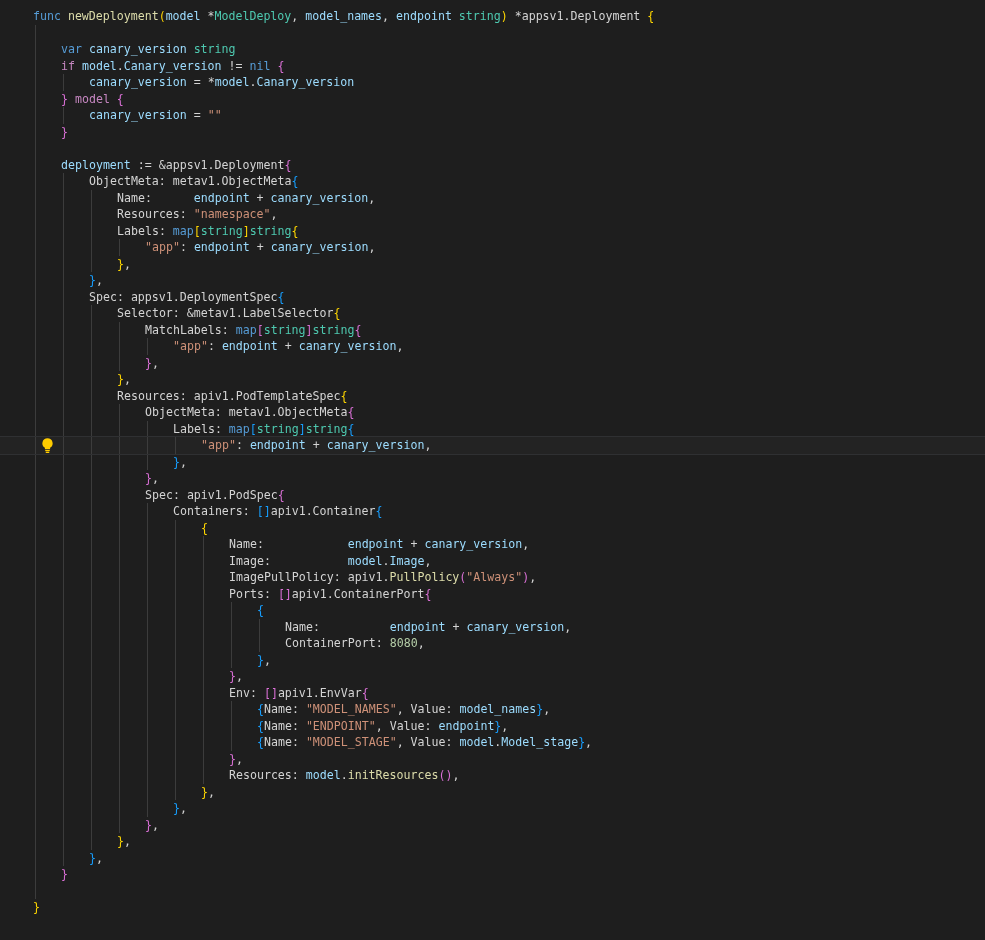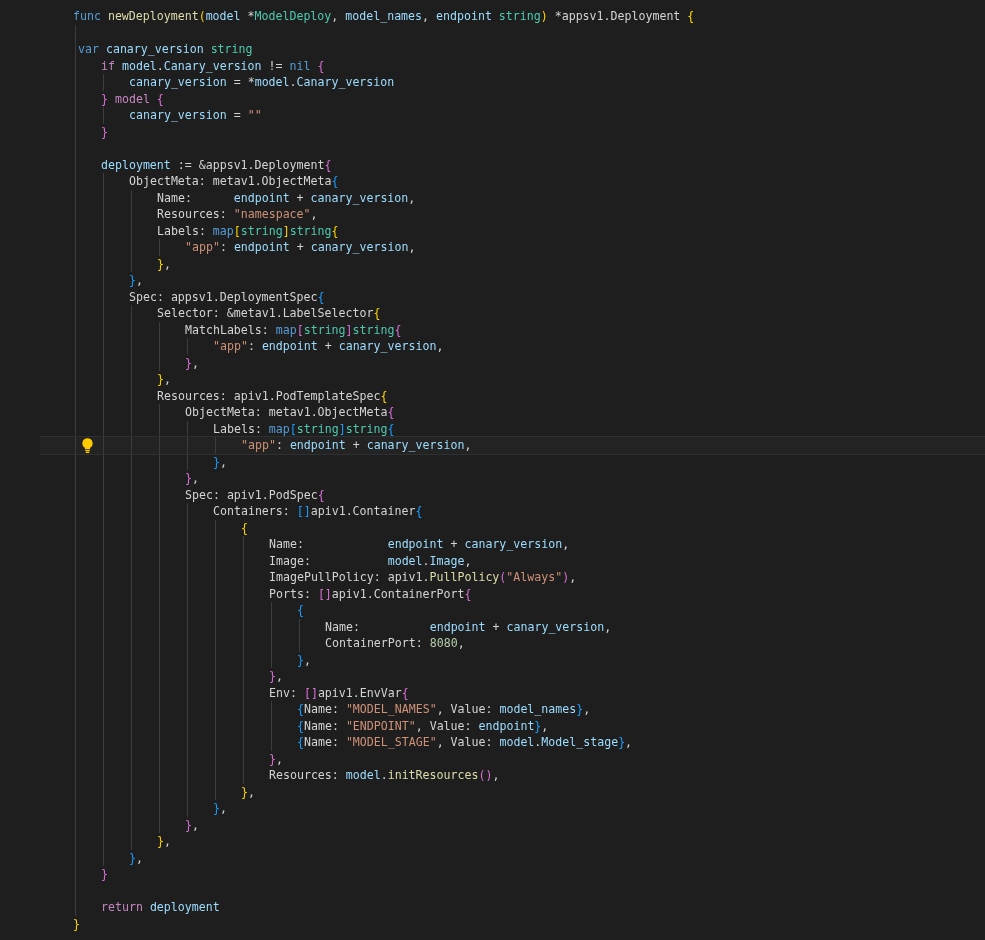--- a/index.html
+++ b/index.html
@@ -12,21 +12,20 @@
     font-family:"DejaVu Sans Mono","Liberation Mono",monospace;
     font-size:11.6px;
     line-height:16.5px;
     overflow:hidden;
   }
   .line{
     position:relative;
     height:16.5px;
     white-space:pre;
     box-sizing:border-box;
-    margin-left:40px;
   }
   .line span{white-space:pre;}
   .guide{
     position:absolute;
     top:0;bottom:0;
     width:1px;
     background:var(--guide-color,#3c3c3c);
   }
   .line.current{
     background:var(--curline-bg,rgba(255,255,255,0.025));
@@ -50,21 +49,21 @@
     cursor:pointer;
   }
   .bulb svg{display:block;}
 </style>
 </head>
 <body style="background: rgb(30, 30, 30);">
 
 <div class="editor" style="background: rgb(30, 30, 30);">
     <div class="line" style="padding-left: 33px;"><span style="color: rgb(86, 156, 214);">func </span><span style="color: rgb(220, 220, 170);">newDeployment</span><span style="color: rgb(255, 215, 0);">(</span><span style="color: rgb(156, 220, 254);">model</span><span style="color: rgb(212, 212, 212);"> *</span><span style="color: rgb(78, 201, 176);">ModelDeploy</span><span style="color: rgb(212, 212, 212);">, </span><span style="color: rgb(156, 220, 254);">model_names</span><span style="color: rgb(212, 212, 212);">, </span><span style="color: rgb(156, 220, 254);">endpoint</span><span style="color: rgb(212, 212, 212);"> </span><span style="color: rgb(78, 201, 176);">string</span><span style="color: rgb(255, 215, 0);">)</span><span style="color: rgb(212, 212, 212);"> *appsv1.Deployment </span><span style="color: rgb(255, 215, 0);">{</span></div>
     <div class="line" style="padding-left: 61px;"><span class="guide" style="left: 35px;"></span></div>
-    <div class="line" style="padding-left: 38px;"><span class="guide" style="left: 35px;"></span><span style="color: rgb(86, 156, 214);">var </span><span style="color: rgb(156, 220, 254);">canary_version</span><span style="color: rgb(212, 212, 212);"> </span><span style="color: rgb(78, 201, 176);">string</span></div>
+    <div class="line" style="padding-left: 61px;"><span class="guide" style="left: 35px;"></span><span style="color: rgb(86, 156, 214);">var </span><span style="color: rgb(156, 220, 254);">canary_version</span><span style="color: rgb(212, 212, 212);"> </span><span style="color: rgb(78, 201, 176);">string</span></div>
     <div class="line" style="padding-left: 61px;"><span class="guide" style="left: 35px;"></span><span style="color: rgb(197, 134, 192);">if </span><span style="color: rgb(156, 220, 254);">model</span><span style="color: rgb(212, 212, 212);">.</span><span style="color: rgb(156, 220, 254);">Canary_version</span><span style="color: rgb(212, 212, 212);"> != </span><span style="color: rgb(86, 156, 214);">nil</span><span style="color: rgb(212, 212, 212);"> </span><span style="color: rgb(218, 112, 214);">{</span></div>
     <div class="line" style="padding-left: 89px;"><span class="guide" style="left: 35px;"></span><span class="guide" style="left: 63px;"></span><span style="color: rgb(156, 220, 254);">canary_version</span><span style="color: rgb(212, 212, 212);"> = *</span><span style="color: rgb(156, 220, 254);">model</span><span style="color: rgb(212, 212, 212);">.</span><span style="color: rgb(156, 220, 254);">Canary_version</span></div>
     <div class="line" style="padding-left: 61px;"><span class="guide" style="left: 35px;"></span><span style="color: rgb(218, 112, 214);">}</span><span style="color: rgb(212, 212, 212);"> </span><span style="color: rgb(197, 134, 192);">model</span><span style="color: rgb(212, 212, 212);"> </span><span style="color: rgb(218, 112, 214);">{</span></div>
     <div class="line" style="padding-left: 89px;"><span class="guide" style="left: 35px;"></span><span class="guide" style="left: 63px;"></span><span style="color: rgb(156, 220, 254);">canary_version</span><span style="color: rgb(212, 212, 212);"> = </span><span style="color: rgb(206, 145, 120);">""</span></div>
     <div class="line" style="padding-left: 61px;"><span class="guide" style="left: 35px;"></span><span style="color: rgb(218, 112, 214);">}</span></div>
     <div class="line" style="padding-left: 61px;"><span class="guide" style="left: 35px;"></span></div>
     <div class="line" style="padding-left: 61px;"><span class="guide" style="left: 35px;"></span><span style="color: rgb(156, 220, 254);">deployment</span><span style="color: rgb(212, 212, 212);"> := &amp;appsv1.Deployment</span><span style="color: rgb(218, 112, 214);">{</span></div>
     <div class="line" style="padding-left: 89px;"><span class="guide" style="left: 35px;"></span><span class="guide" style="left: 63px;"></span><span style="color: rgb(212, 212, 212);">ObjectMeta: metav1.ObjectMeta</span><span style="color: rgb(23, 159, 255);">{</span></div>
     <div class="line" style="padding-left: 117px;"><span class="guide" style="left: 35px;"></span><span class="guide" style="left: 63px;"></span><span class="guide" style="left: 91px;"></span><span style="color: rgb(212, 212, 212);">Name:      </span><span style="color: rgb(156, 220, 254);">endpoint</span><span style="color: rgb(212, 212, 212);"> + </span><span style="color: rgb(156, 220, 254);">canary_version</span><span style="color: rgb(212, 212, 212);">,</span></div>
     <div class="line" style="padding-left: 117px;"><span class="guide" style="left: 35px;"></span><span class="guide" style="left: 63px;"></span><span class="guide" style="left: 91px;"></span><span style="color: rgb(212, 212, 212);">Resources: </span><span style="color: rgb(206, 145, 120);">"namespace"</span><span style="color: rgb(212, 212, 212);">,</span></div>
@@ -106,15 +105,14 @@
     <div class="line" style="padding-left: 257px;"><span class="guide" style="left: 35px;"></span><span class="guide" style="left: 63px;"></span><span class="guide" style="left: 91px;"></span><span class="guide" style="left: 119px;"></span><span class="guide" style="left: 147px;"></span><span class="guide" style="left: 175px;"></span><span class="guide" style="left: 203px;"></span><span class="guide" style="left: 231px;"></span><span style="color: rgb(23, 159, 255);">{</span><span style="color: rgb(212, 212, 212);">Name: </span><span style="color: rgb(206, 145, 120);">"MODEL_STAGE"</span><span style="color: rgb(212, 212, 212);">, Value: </span><span style="color: rgb(156, 220, 254);">model</span><span style="color: rgb(212, 212, 212);">.</span><span style="color: rgb(156, 220, 254);">Model_stage</span><span style="color: rgb(23, 159, 255);">}</span><span style="color: rgb(212, 212, 212);">,</span></div>
     <div class="line" style="padding-left: 229px;"><span class="guide" style="left: 35px;"></span><span class="guide" style="left: 63px;"></span><span class="guide" style="left: 91px;"></span><span class="guide" style="left: 119px;"></span><span class="guide" style="left: 147px;"></span><span class="guide" style="left: 175px;"></span><span class="guide" style="left: 203px;"></span><span style="color: rgb(218, 112, 214);">}</span><span style="color: rgb(212, 212, 212);">,</span></div>
     <div class="line" style="padding-left: 229px;"><span class="guide" style="left: 35px;"></span><span class="guide" style="left: 63px;"></span><span class="guide" style="left: 91px;"></span><span class="guide" style="left: 119px;"></span><span class="guide" style="left: 147px;"></span><span class="guide" style="left: 175px;"></span><span class="guide" style="left: 203px;"></span><span style="color: rgb(212, 212, 212);">Resources: </span><span style="color: rgb(156, 220, 254);">model</span><span style="color: rgb(212, 212, 212);">.</span><span style="color: rgb(220, 220, 170);">initResources</span><span style="color: rgb(218, 112, 214);">()</span><span style="color: rgb(212, 212, 212);">,</span></div>
     <div class="line" style="padding-left: 201px;"><span class="guide" style="left: 35px;"></span><span class="guide" style="left: 63px;"></span><span class="guide" style="left: 91px;"></span><span class="guide" style="left: 119px;"></span><span class="guide" style="left: 147px;"></span><span class="guide" style="left: 175px;"></span><span style="color: rgb(255, 215, 0);">}</span><span style="color: rgb(212, 212, 212);">,</span></div>
     <div class="line" style="padding-left: 173px;"><span class="guide" style="left: 35px;"></span><span class="guide" style="left: 63px;"></span><span class="guide" style="left: 91px;"></span><span class="guide" style="left: 119px;"></span><span class="guide" style="left: 147px;"></span><span style="color: rgb(23, 159, 255);">}</span><span style="color: rgb(212, 212, 212);">,</span></div>
     <div class="line" style="padding-left: 145px;"><span class="guide" style="left: 35px;"></span><span class="guide" style="left: 63px;"></span><span class="guide" style="left: 91px;"></span><span class="guide" style="left: 119px;"></span><span style="color: rgb(218, 112, 214);">}</span><span style="color: rgb(212, 212, 212);">,</span></div>
     <div class="line" style="padding-left: 117px;"><span class="guide" style="left: 35px;"></span><span class="guide" style="left: 63px;"></span><span class="guide" style="left: 91px;"></span><span style="color: rgb(255, 215, 0);">}</span><span style="color: rgb(212, 212, 212);">,</span></div>
     <div class="line" style="padding-left: 89px;"><span class="guide" style="left: 35px;"></span><span class="guide" style="left: 63px;"></span><span style="color: rgb(23, 159, 255);">}</span><span style="color: rgb(212, 212, 212);">,</span></div>
     <div class="line" style="padding-left: 61px;"><span class="guide" style="left: 35px;"></span><span style="color: rgb(218, 112, 214);">}</span></div>
     <div class="line" style="padding-left: 61px;"><span class="guide" style="left: 35px;"></span></div>
-    <div class="line" style="padding-left: 61px;"><span class="guide" style="left: 35px;"></span><span style="color: rgb(197, 134, 192);">return </span><span style="color: rgb(156, 220, 254);">deployment</span></div>
     <div class="line" style="padding-left: 33px;"><span style="color: rgb(255, 215, 0);">}</span></div>
   </div>
 
 </body></html>

